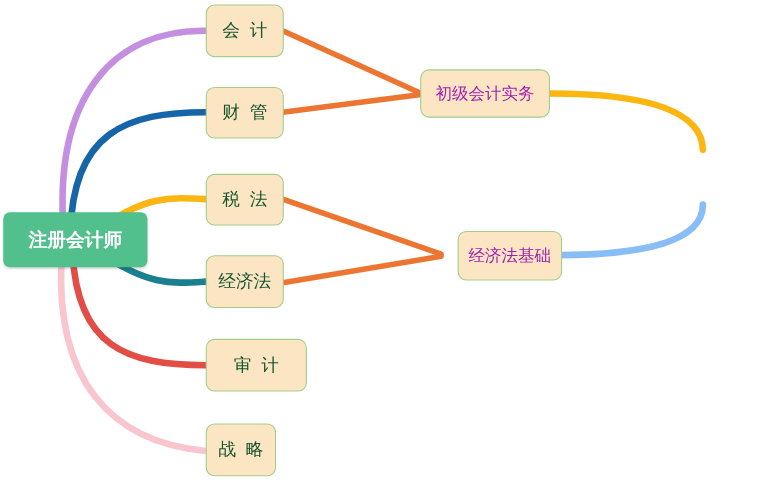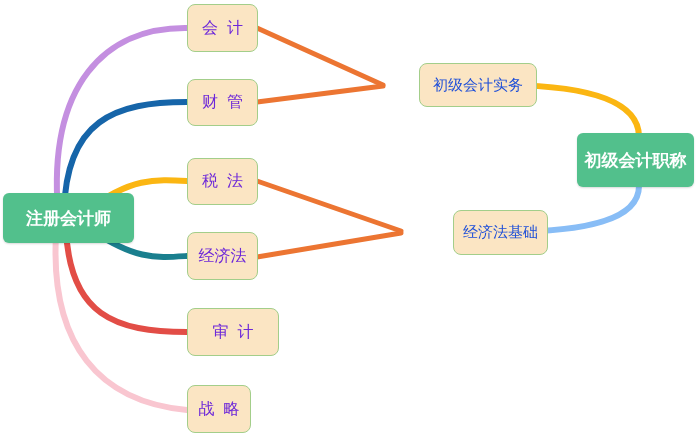--- a/index.html
+++ b/index.html
@@ -35,29 +35,28 @@
   .node.root {
     border-radius: 6px;
     color: #ffffff;
     font-weight: bold;
     font-size: 17px;
     box-shadow: 0 1px 2px rgba(0,0,0,0.15);
   }
   .node.subject {
     border-radius: 8px;
     border: 1.5px solid #a3ce8a;
-    color: #6d28d9;
+    color: #14532d;
     font-size: 16px;
   }
   .node.mid {
     border-radius: 8px;
     border: 1.5px solid #a3ce8a;
-    color: #1d4ed8;
+    color: #a21caf;
     font-size: 15px;
-    margin-left: 37px;
   }
   
   .n-cpa        { left: 3px;   top: 193px; width: 131px; height: 50px; }
   .n-accounting { left: 187px; top: 4px;   width: 71px;  height: 48px; }
   .n-finance    { left: 187px; top: 79px;  width: 71px;  height: 47px; text-align: right; }
   .n-tax        { left: 187px; top: 158px; width: 71px;  height: 47px; }
   .n-econlaw    { left: 187px; top: 232px; width: 71px;  height: 48px; }
   .n-audit      { left: 187px; top: 308px; width: 92px;  height: 48px; }
   .n-strategy   { left: 187px; top: 385px; width: 64px;  height: 48px; }
   .n-junior-practice { left: 382px; top: 63px;  width: 118px; height: 44px; }
@@ -98,15 +97,14 @@
   <div class="node subject n-econlaw" style="background-color: rgb(251, 229, 195);">经济法</div>
 
   <div class="node subject n-audit" style="background-color: rgb(251, 229, 195);">审  计</div>
 
   <div class="node subject n-strategy" style="background-color: rgb(251, 229, 195);">战  略</div>
 
   <div class="node mid n-junior-practice" style="background-color: rgb(251, 229, 195);">初级会计实务</div>
 
   <div class="node mid n-econlaw-basics" style="background-color: rgb(251, 229, 195);">经济法基础</div>
 
-  <div class="node root n-junior-title" style="background-color: rgb(82, 192, 140);">初级会计职称</div>
 
 </div>
 
 </body></html>

